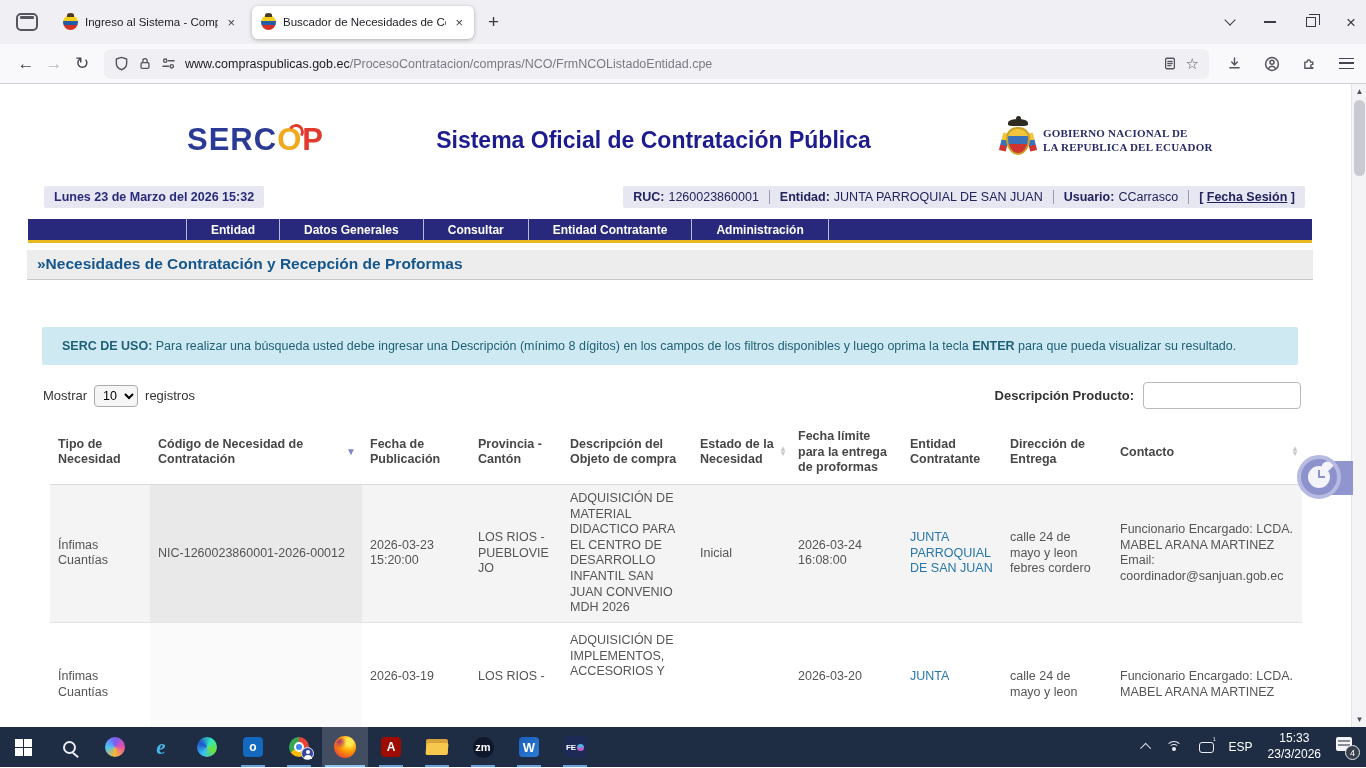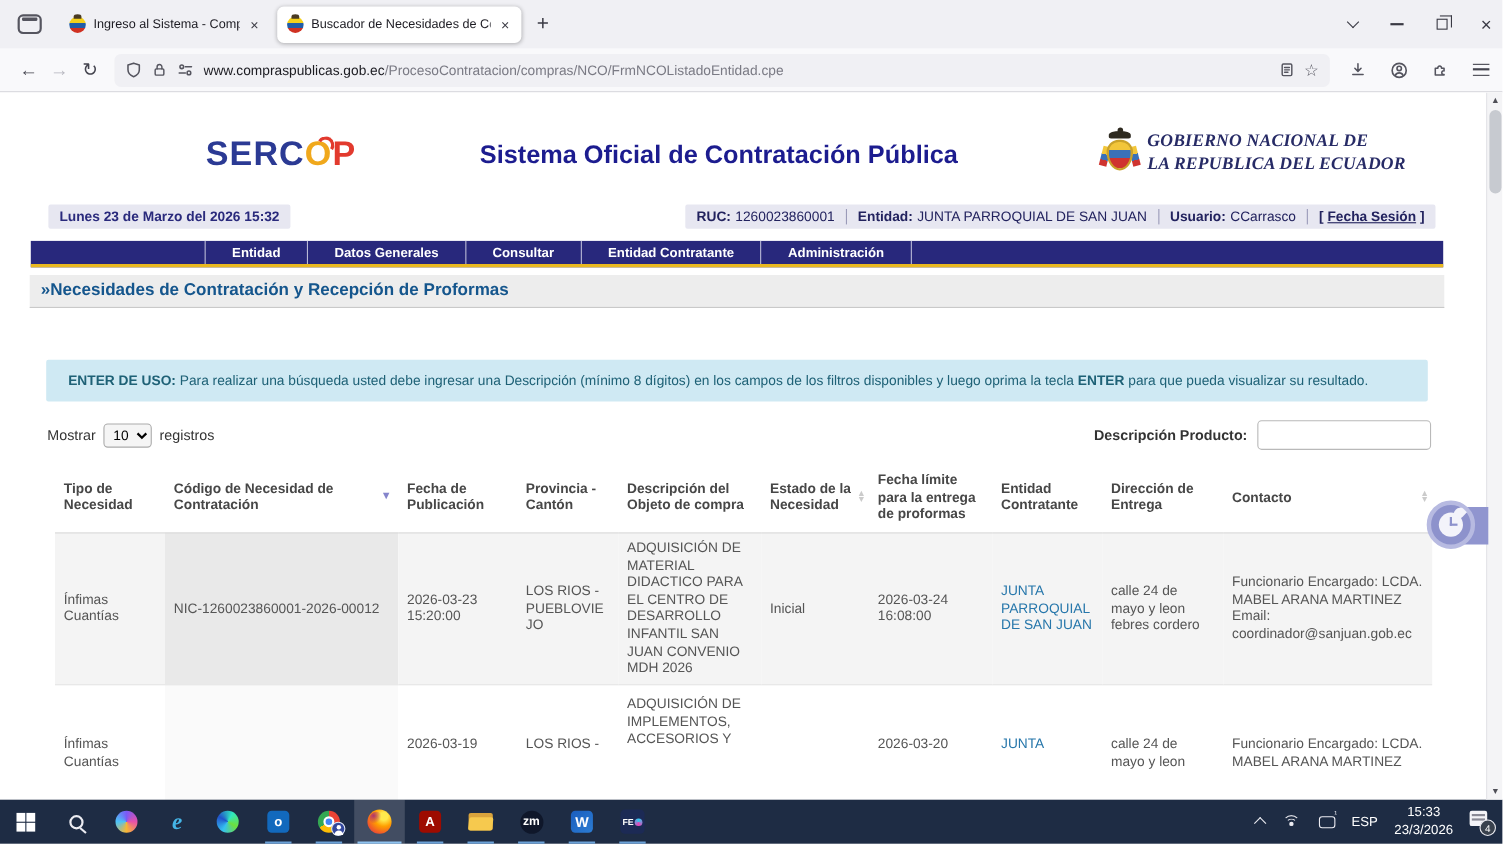--- a/index.html
+++ b/index.html
@@ -53,21 +53,21 @@
   .lg-gold::after { content:""; position:absolute; top:2px; right:-2px; width:10px; height:10px; border:3px solid #e23a2e; border-left-color:transparent; border-bottom-color:transparent; border-radius:50%; transform:rotate(-12deg); }
   .lg-red { color:#e23a2e; }
   .main-title { flex:1; text-align:center; font-size:23px; font-weight:bold; color:#1c1c8f; }
   .gov-logo { width:330px; display:flex; align-items:center; gap:8px; padding-left:18px; }
   .arms { width:34px; height:42px; position:relative; flex:0 0 34px; }
   .arms .bird { position:absolute; top:0; left:7px; width:20px; height:7px; background:#2e2a20; border-radius:50% 50% 20% 20%; }
   .arms .bird::before { content:""; position:absolute; top:-3px; left:8px; width:5px; height:5px; background:#2e2a20; border-radius:50%; }
   .arms .shield { position:absolute; top:8px; left:5px; width:24px; height:28px; border-radius:46% 46% 50% 50%/40% 40% 60% 60%; border:2px solid #caa22a; background:linear-gradient(180deg,#f2c63a 0 30%,#3a71b8 30% 62%,#cf3430 62% 100%); }
   .arms .flagL,.arms .flagR { position:absolute; top:14px; width:7px; height:18px; background:linear-gradient(180deg,#f2c63a 0 40%,#3a71b8 40% 70%,#cf3430 70% 100%); }
   .arms .flagL { left:0; transform:rotate(14deg);} .arms .flagR { right:0; transform:rotate(-14deg);}
-  .gov-text { font-family:"Liberation Serif",serif; font-size:16px; font-weight:bold; color:#272b66; line-height:1.3; letter-spacing:.2px;font-style:italic; }
+  .gov-text { font-family:"Liberation Serif",serif; font-size:11px; font-weight:bold; color:#272b66; line-height:1.3; letter-spacing:.2px; }
 
   
   .info-row { display:flex; justify-content:space-between; align-items:center; margin:2px 8px 11px 17px; }
   .datetime-box { background:#e7e7f1; padding:4px 10px; font-size:12.5px; font-weight:bold; color:#2a2a7c; border-radius:2px; }
   .session-box { background:#e7e7f1; padding:4px 10px; font-size:12.5px; color:#22225e; border-radius:2px; display:flex; align-items:center; }
   .seg { display:flex; gap:4px; }
   .seg + .seg { border-left:1px solid #9a9ab8; padding-left:10px; margin-left:10px; }
   .seg .lbl { font-weight:bold; }
   .logout { font-weight:bold; text-decoration:none; color:#22225e; }
   .logout u { text-decoration:underline; }
@@ -293,21 +293,21 @@
       <div class="nav-item">Entidad</div>
       <div class="nav-item">Datos Generales</div>
       <div class="nav-item">Consultar</div>
       <div class="nav-item">Entidad Contratante</div>
       <div class="nav-item">Administración</div>
     </div>
 
     <div class="title-bar">»Necesidades de Contratación y Recepción de Proformas</div>
 
     <div class="modo-box">
-      <b>ENTER DE USO:</b><span> Para realizar una búsqueda usted debe ingresar una Descripción (mínimo 8 dígitos) en los campos de los filtros disponibles y luego oprima la tecla </span><b>ENTER</b><span> para que pueda visualizar su resultado.</span>
+      <b>SERC DE USO:</b><span> Para realizar una búsqueda usted debe ingresar una Descripción (mínimo 8 dígitos) en los campos de los filtros disponibles y luego oprima la tecla </span><b>ENTER</b><span> para que pueda visualizar su resultado.</span>
     </div>
 
     <div class="controls-row">
       <div class="show-ctl">
         <span>Mostrar</span>
         <select><option>10</option></select>
         <span>registros</span>
       </div>
       <div class="filter-ctl">
         <label>Descripción Producto:</label>

